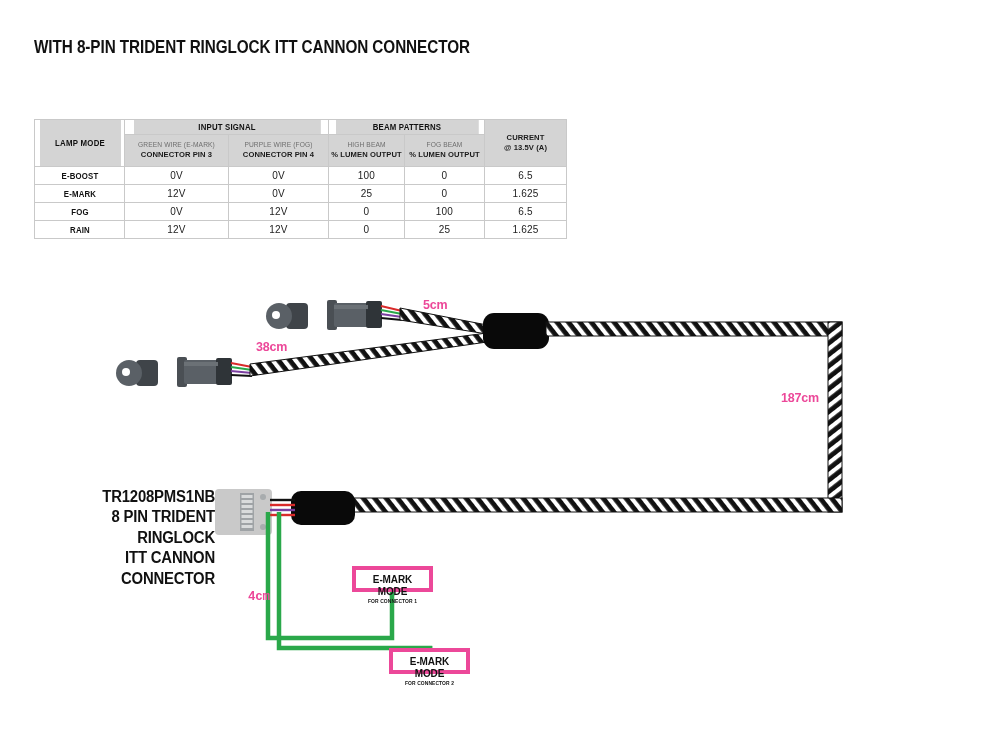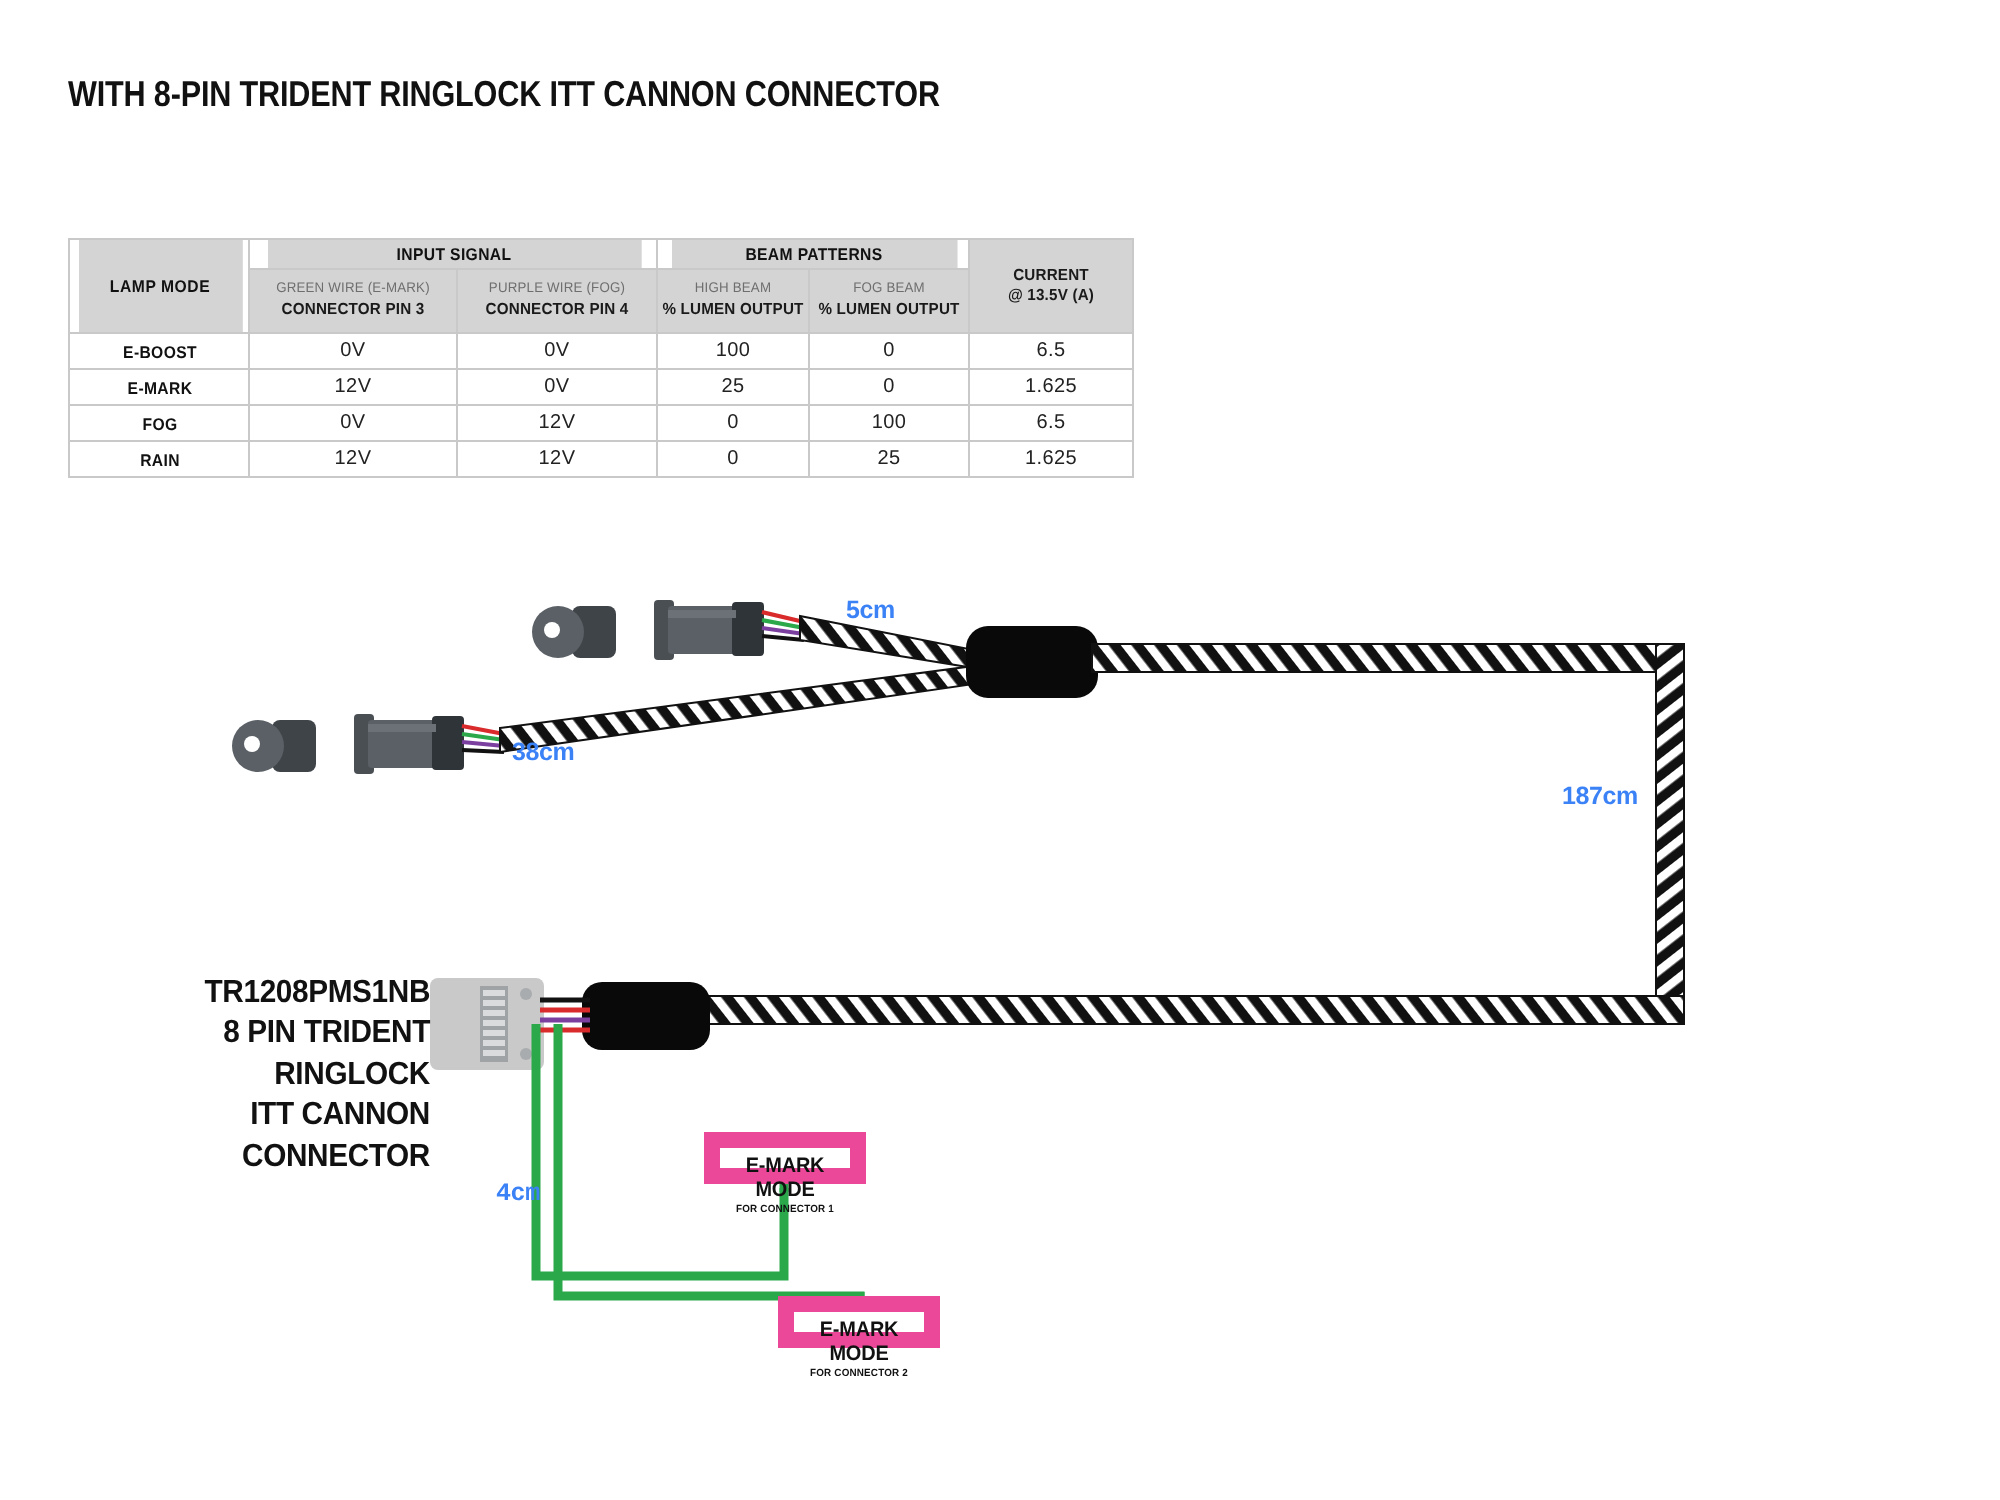--- a/index.html
+++ b/index.html
@@ -133,42 +133,42 @@
   
   #diagram {
     position: absolute;
     left: 0; top: 0;
     width: 1000px; height: 750px;
   }
   .dim-label {
     position: absolute;
     font-size: 12.5px;
     font-weight: bold;
-    color: #3b82f6;
+    color: #ec4899;
     letter-spacing: -0.2px;
     white-space: nowrap;
   }
   #label-tr {
     position: absolute;
     left: 60px;
     top: 487px;
     width: 155px;
     text-align: right;
     font-size: 16px;
     font-weight: bold;
     line-height: 1.28;
     letter-spacing: -0.2px;
     color: #111111;
   }
   #label-tr span { display: block; transform: scaleX(0.93); transform-origin: right center; }
 
   .mode-box {
     position: absolute;
     background: #ffffff;
-    border: 8px solid #ec4899;
+    border: 4px solid #ec4899;
     text-align: center;
     box-sizing: border-box;
     padding-top: 3px;
   }
   .mode-box .mb-title {
     display: block;
     font-size: 10.5px;
     font-weight: bold;
     letter-spacing: -0.1px;
     color: #111111;
@@ -366,21 +366,21 @@
     <path d="M279 512 L279 648 L430 648 L430 674"></path>
   </g>
 
   <g stroke="#2aa84a" stroke-width="4.5">
     <line x1="392" y1="590" x2="392" y2="596"></line>
     <line x1="430" y1="646" x2="430" y2="652"></line>
   </g>
 </svg>
 
 <div class="dim-label" style="left:423px; top:298px;">5cm</div>
-<div class="dim-label" style="left:256px; top:340px;margin-top:29px;">38cm</div>
+<div class="dim-label" style="left:256px; top:340px;">38cm</div>
 <div class="dim-label" style="left:781px; top:391px;">187cm</div>
 <div class="dim-label" style="left:248px; top:590px;font-family:Liberation Mono, monospace;">4cm</div>
 
 <div id="label-tr">
   <span>TR1208PMS1NB</span>
   <span>8 PIN TRIDENT RINGLOCK</span>
   <span>ITT CANNON CONNECTOR</span>
 </div>
 
 <div class="mode-box" style="left:352px; top:566px; width:81px; height:26px;">

